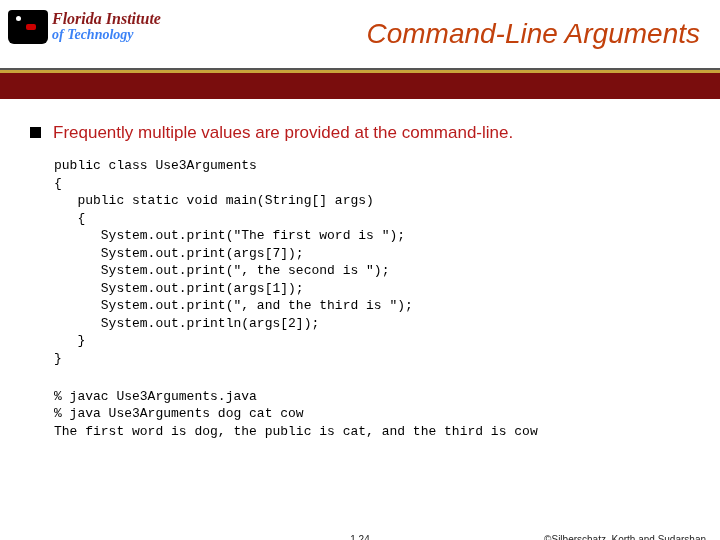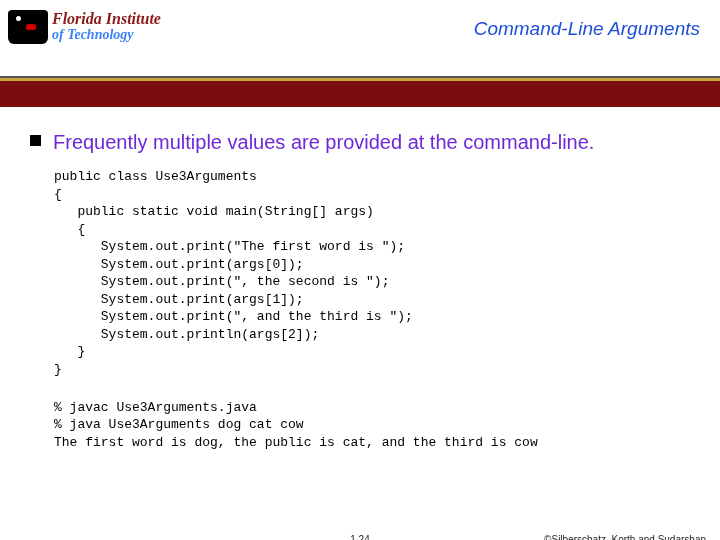--- a/index.html
+++ b/index.html
@@ -6,21 +6,21 @@
     margin: 0;
     padding: 0;
     width: 720px;
     height: 540px;
     background: #ffffff;
     font-family: Arial, Helvetica, sans-serif;
     position: relative;
     overflow: hidden;
   }
   .header {
-    height: 76px;
+    height: 68px;
     position: relative;
   }
   .logo-area {
     position: absolute;
     left: 8px;
     top: 4px;
     width: 180px;
     height: 46px;
     display: flex;
     align-items: center;
@@ -58,22 +58,22 @@
   .logo-text .l1 { color: #8a1a1a; font-size: 16px; }
   .logo-text .l2 { color: #3b82f6; font-size: 14px; }
   .bar-thin { height: 2px; background: #555; }
   .bar-gold { height: 3px; background: #c9a33a; }
   .title {
     position: absolute;
     right: 20px;
     top: 18px;
     font-family: Arial, sans-serif;
     font-style: italic;
-    font-size: 19px;
-    color: #1d4ed8;
+    font-size: 28px;
+    color: #c2410c;
   }
   .redbar {
     height: 26px;
     background: #7a0d0d;
   }
   .content {
     padding: 24px 30px 0 30px;
   }
   .bullet-row {
     display: flex;
@@ -82,22 +82,22 @@
   }
   .square {
     width: 11px;
     height: 11px;
     background: #000;
     margin-top: 4px;
     margin-right: 12px;
     flex-shrink: 0;
   }
   .btext {
-    font-size: 20px;
-    color: #6d28d9;
+    font-size: 17px;
+    color: #b91c1c;
   }
   .codeblock {
     font-family: "Courier New", monospace;
     font-size: 13px;
     white-space: pre;
     margin-left: 24px;
     margin-top: 8px;
     margin-bottom: 20px;
     line-height: 1.35;
   }
@@ -134,21 +134,21 @@
   <div class="bullet-row">
     <div class="square"></div>
     <div class="btext">Frequently multiple values are provided at the command-line.</div>
   </div>
 
   <div class="codeblock">public class Use3Arguments
 {
    public static void main(String[] args)
    {
       System.out.print("The first word is ");
-      System.out.print(args[0]);
+      System.out.print(args[7]);
       System.out.print(", the second is ");
       System.out.print(args[1]);
       System.out.print(", and the third is ");
       System.out.println(args[2]);
    }
 }</div>
 
 
   <div class="codeblock">% javac Use3Arguments.java
 % java Use3Arguments dog cat cow

